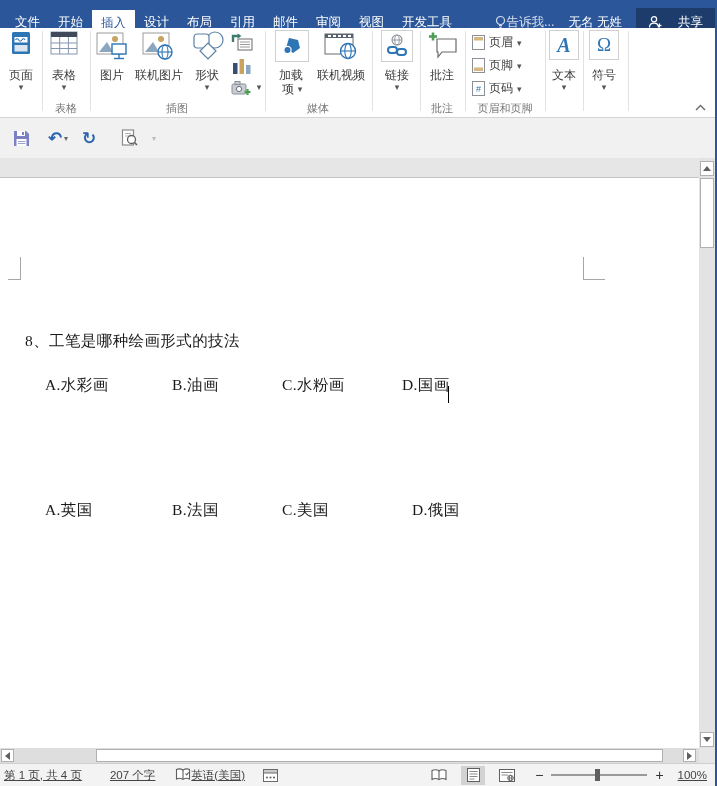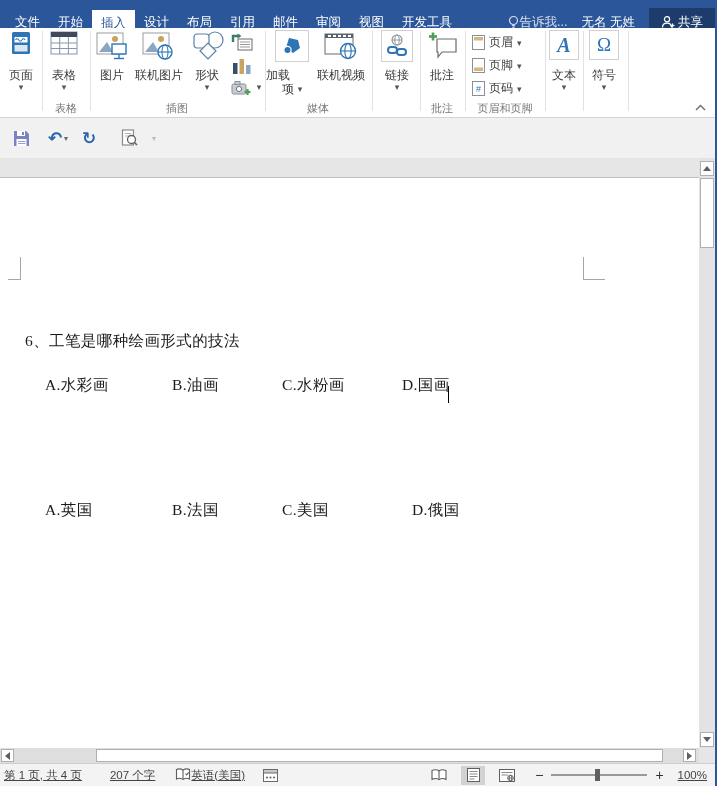--- a/index.html
+++ b/index.html
@@ -10,21 +10,21 @@
 
   
   .titlebar { position:absolute; left:0; top:0; width:717px; height:44px; background:#2b579a;
               display:flex; align-items:center; color:#fff; font-size:12.5px; }
   .tabs { display:flex; align-items:center; height:28px; padding-left:6px; }
   .tab { padding:0 9px; line-height:28px; height:28px; white-space:nowrap; cursor:default; }
   .tab.active { background:#fff; color:#2b579a; height:26px; line-height:26px; margin-top:2px; }
   .tb-right { display:flex; align-items:center; margin-left:auto; height:28px; }
   .tellme { display:flex; align-items:center; opacity:.8; margin-right:14px; white-space:nowrap; }
   .username { margin-right:14px; white-space:nowrap; }
-  .sharebox { display:flex; align-items:center; gap:2px; background:#1e3c6b; height:28px;
+  .sharebox { display:flex; align-items:center; gap:15px; background:#1e3c6b; height:28px;
               padding:0 12px; margin-right:2px; white-space:nowrap; }
 
   
   .ribbon { position:absolute; left:0; top:28px; width:717px; height:90px; background:#fff;
             border-bottom:1px solid #d4d4d4; font-size:12px; color:#3b3b3b; }
   .rsep { position:absolute; top:3px; width:1px; height:80px; background:#e2e2e2; }
   .glabel { position:absolute; top:73px; transform:translateX(-50%); font-size:11px; color:#767676; white-space:nowrap; }
   .bicon { position:absolute; top:3px; }
   .blabel { position:absolute; top:39px; transform:translateX(-50%); white-space:nowrap; }
   .darr { position:absolute; transform:translateX(-50%); font-size:9px; color:#555; line-height:8px; }
@@ -216,21 +216,21 @@
     </div>
     <span class="glabel" style="left:177px">插图</span>
 
     <div>
       <div class="iconbox" style="left:275px; width:34px; height:32px">
         <svg width="22" height="20" viewBox="0 0 22 20">
           <path d="M8 2 L17 4 L19 12 L12 17 L5 12 Z" fill="#2e75b6"></path>
           <circle cx="6.5" cy="14" r="3.6" fill="#2e75b6" stroke="#fff" stroke-width="1.2"></circle>
         </svg>
       </div>
-      <span class="blabel" style="left:278px">加载</span>
+      <span class="blabel" style="left:291px">加载</span>
       <span class="blabel" style="left:288px; top:53px">项</span>
       <span class="darr" style="left:300px; top:57px">▾</span>
     </div>
     <div>
       <svg class="bicon" style="left:324px" width="34" height="30" viewBox="0 0 34 30">
         <rect x="1" y="3" width="28" height="20" fill="#fff" stroke="#6a6a6a"></rect>
         <rect x="1" y="3" width="28" height="4" fill="#56626f"></rect>
         <rect x="4" y="4" width="3" height="2" fill="#fff"></rect>
           <rect x="9" y="4" width="3" height="2" fill="#fff"></rect>
         <rect x="14" y="4" width="3" height="2" fill="#fff"></rect>
@@ -345,21 +345,21 @@
       </svg>
     </div>
     <span class="qat-darr faint">▾</span>
   </div>
 
   <div class="docarea">
     <div class="page"></div>
     <div class="cropmark cm-left"></div>
     <div class="cropmark cm-right"></div>
 
-    <div class="doc-text" style="left:25px; top:173px">6、工笔是哪种绘画形式的技法</div>
+    <div class="doc-text" style="left:25px; top:173px">8、工笔是哪种绘画形式的技法</div>
     <div>
       <span class="doc-text" style="left:45px;  top:217px">A.水彩画</span>
       <span class="doc-text" style="left:172px; top:217px">B.油画</span>
       <span class="doc-text" style="left:282px; top:217px">C.水粉画</span>
       <span class="doc-text" style="left:402px; top:217px">D.国画</span>
     </div>
     <div class="caret"></div>
 
     <div>
       <span class="doc-text" style="left:45px;  top:342px">A.英国</span>

